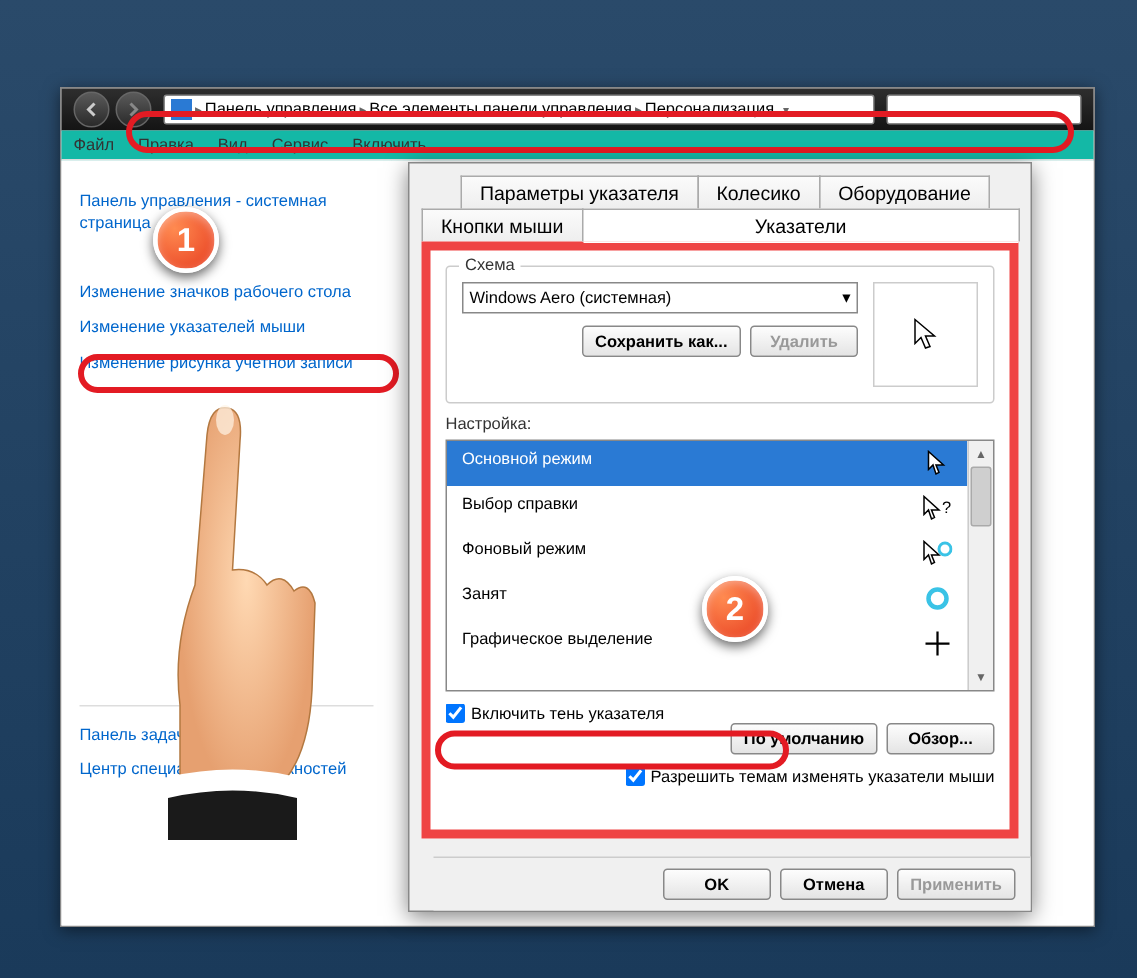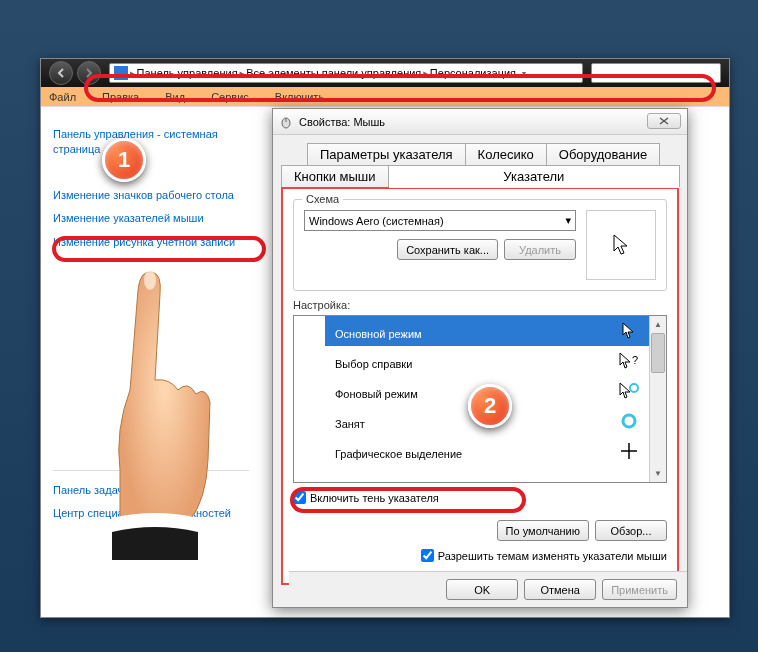--- a/index.html
+++ b/index.html
@@ -8,62 +8,62 @@
 .window { position: absolute; left: 40px; top: 58px; width: 690px; height: 560px; background: #fff; border: 1px solid #888; box-shadow: 0 2px 10px rgba(0,0,0,.5); }
 .titlebar { height: 28px; background: linear-gradient(180deg, #2e2e2e, #141414); display: flex; align-items: center; padding: 0 8px; }
 .nav-group { display: flex; align-items: center; gap: 4px; }
 .nav-btn { width: 24px; height: 24px; border-radius: 50%; background: linear-gradient(180deg, #5a5a5a, #2a2a2a); border: 1px solid #666; display: flex; align-items: center; justify-content: center; color: #999; cursor: pointer; }
 .addressbar { flex: 1; margin: 0 8px; height: 20px; background: #fff; border: 1px solid #888; display: flex; align-items: center; padding: 0 4px; gap: 2px; border-radius: 2px; }
 .addr-icon { width: 14px; height: 14px; background: #2a7ad4; display: inline-block; }
 .addr-sep { color: #666; font-size: 9px; }
 .addr-link { color: #000; cursor: pointer; }
 .addr-chev { color: #666; font-size: 8px; margin-left: 4px; }
 .search-box { width: 130px; height: 20px; background: #fff; border: 1px solid #888; border-radius: 2px; }
-.menubar { height: 20px; background: #fdba74; display: flex; align-items: center; padding: 0 8px; gap: 26px; border-bottom: 1px solid #ddd; }
+.menubar { height: 20px; background: #14b8a6; display: flex; align-items: center; padding: 0 8px; gap: 16px; border-bottom: 1px solid #ddd; }
 .menubar span { color: #333; cursor: pointer; }
 .content { display: flex; height: calc(100% - 48px); }
 .sidebar { width: 220px; padding: 12px; background: #fff; }
 .sidebar-link { color: #0066cc; margin: 8px 0; cursor: pointer; line-height: 1.4; }
 .sidebar-sep { height: 1px; background: #ddd; margin: 12px 0; }
 .main-area { flex: 1; background: #fff; padding: 12px; }
 
 .dialog { position: absolute; left: 272px; top: 108px; width: 416px; height: 500px; background: #f0f0f0; border: 1px solid #888; box-shadow: 0 3px 14px rgba(0,0,0,.5); }
 .dialog-title { height: 26px; background: linear-gradient(180deg, #fff, #e8e8e8); display: flex; align-items: center; padding: 0 6px; gap: 6px; border-bottom: 1px solid #ccc; }
 .dialog-title .icon { width: 14px; height: 14px; display: inline-block; }
 .dialog-close { position: absolute; right: 6px; top: 4px; width: 34px; height: 16px; border: 1px solid #aaa; border-radius: 3px; display: flex; align-items: center; justify-content: center; cursor: pointer; background:linear-gradient(#f8f8f8,#e0e0e0); }
 .tab-area { padding: 8px 8px 0 8px; }
 .tab-row { display: flex; }
 .tab { border: 1px solid #aaa; border-bottom: none; padding: 3px 12px; background: linear-gradient(#fbfbfb,#eee); cursor: pointer; margin-right: -1px; font-size: 13px; }
 .tab.active { background: #fff; position: relative; z-index: 2; }
 .tab-row.row2 .tab.active::after { content:''; position:absolute; left:0; right:0; bottom:-1px; height:1px; background:#fff; }
-.tab-panel { border: 2px solid #ef4444; background: #fff; padding: 10px; min-height: 398px; position: relative; }
+.tab-panel { border: 6px solid #ef4444; background: #fff; padding: 10px; min-height: 398px; position: relative; }
 
 .groupbox { border: 1px solid #ccc; border-radius: 3px; padding: 10px; margin-bottom: 8px; position: relative; }
 .groupbox-title { position: absolute; top: -7px; left: 8px; background: #fff; padding: 0 4px; color: #333; }
 .scheme-row { display: flex; gap: 10px; align-items: flex-start; }
 .scheme-left { flex: 1; }
 .scheme-combo { width: 100%; height: 21px; border: 1px solid #888; background: #fff; padding: 2px 4px; display: flex; align-items: center; justify-content: space-between; cursor: pointer; }
 .scheme-btns { display: flex; gap: 6px; margin-top: 8px; justify-content: flex-end; }
-.win-btn { min-width: 72px; height: 21px; border: 1px solid #888; background: linear-gradient(#fdfdfd,#e4e4e4); border-radius: 3px; cursor: pointer; padding: 0 8px; }
+.win-btn { min-width: 72px; height: 21px; border: 1px solid #888; background: linear-gradient(#fdfdfd,#e4e4e4); border-radius: 3px; cursor: pointer; padding: 0 8px; font-weight: bold; }
 .win-btn:disabled { color: #999; }
 .preview-box { width: 70px; height: 70px; border: 1px solid #ccc; display: flex; align-items: center; justify-content: center; }
 
 .settings-label { margin: 4px 0 4px 0; color: #333; }
 .cursor-list { border: 1px solid #888; height: 168px; display: flex; background:#fff; }
 .cursor-items { flex: 1; overflow: hidden; }
-.cursor-item { display: flex; align-items: flex-end; justify-content: space-between; padding: 6px 10px; cursor: pointer; margin-left: 31px; }
+.cursor-item { display: flex; align-items: flex-start; justify-content: space-between; padding: 6px 10px; cursor: pointer; }
 .cursor-item.selected { background: #2a7ad4; color: #fff; }
 .cursor-glyph { width: 20px; display: flex; justify-content: center; font-size: 14px; }
 .vscroll { width: 17px; background: #f0f0f0; border-left: 1px solid #ccc; position: relative; }
 .vscroll-thumb { position: absolute; top: 17px; left: 1px; right: 1px; height: 40px; background: #cfcfcf; border: 1px solid #aaa; border-radius: 2px; }
 .vscroll-btn { position: absolute; left: 0; right: 0; height: 17px; display: flex; align-items: center; justify-content: center; font-size: 8px; color: #666; }
 
 .check-row { display: flex; align-items: center; gap: 4px; margin-top: 8px; justify-content: flex-end; }
 .check-row input { width: 13px; height: 13px; }
-.bottom-btns { display: flex; gap: 6px; justify-content: flex-end; margin-top: 16px; }
+.bottom-btns { display: flex; gap: 6px; justify-content: flex-end; margin-top: 0; }
 
 .dialog-footer { position: absolute; bottom: 0; left: 16px; right: 0; height: 36px; background: #f0f0f0; border-top: 1px solid #ccc; display: flex; align-items: center; justify-content: flex-end; gap: 6px; padding: 0 10px; }
 
 .callout-ring { position: absolute; border: 4px solid #e31b23; border-radius: 14px; pointer-events: none; }
 .callout-badge { position: absolute; width: 44px; height: 44px; border-radius: 50%; background: radial-gradient(circle at 30% 30%, #ff8a50, #e63b1f); border: 3px solid #fff; box-shadow: 0 3px 8px rgba(0,0,0,.6), inset 0 2px 6px rgba(255,255,255,.4); color: #fff; font: bold 22px/38px sans-serif; text-align: center; pointer-events: none; }
 
 .hand { position: absolute; left: 60px; top: 260px; width: 170px; height: 300px; pointer-events: none; }
 .hand svg { width: 100%; height: 100%; }
 </style>
 </head>
@@ -122,34 +122,20 @@
   </div>
 </div>
 
 <div class="callout-ring" style="left:84px; top:74px; width:632px; height:28px;"></div>
 
 <div class="callout-ring" style="left:52px; top:236px; width:214px; height:26px;"></div>
 
 <div class="callout-badge" style="left:102px; top:138px;">1</div>
 
 <div class="dialog">
-  <div class="dialog-title">
-    <span class="icon">
-      <svg viewBox="0 0 14 14">
-          <ellipse cx="7" cy="8" rx="4" ry="5" fill="#ddd" stroke="#666"></ellipse>
-          <line x1="7" y1="3" x2="7" y2="7" stroke="#666"></line>
-        </svg>
-    </span>
-    <span>Свойства: Мышь</span>
-    <div class="dialog-close">
-      <svg width="10" height="8" viewBox="0 0 10 8">
-          <path d="M1 1 L9 7 M9 1 L1 7" stroke="#555" stroke-width="1.4"></path>
-        </svg>
-    </div>
-  </div>
 
   <div class="tab-area">
     <div class="tab-row" style="margin-left:26px">
       <div class="tab">Параметры указателя</div>
       <div class="tab">Колесико</div>
       <div class="tab">Оборудование</div>
     </div>
     <div class="tab-row row2">
       <div class="tab">Кнопки мыши</div>
       <div class="tab active" style="flex:1;text-align:center">Указатели</div>

